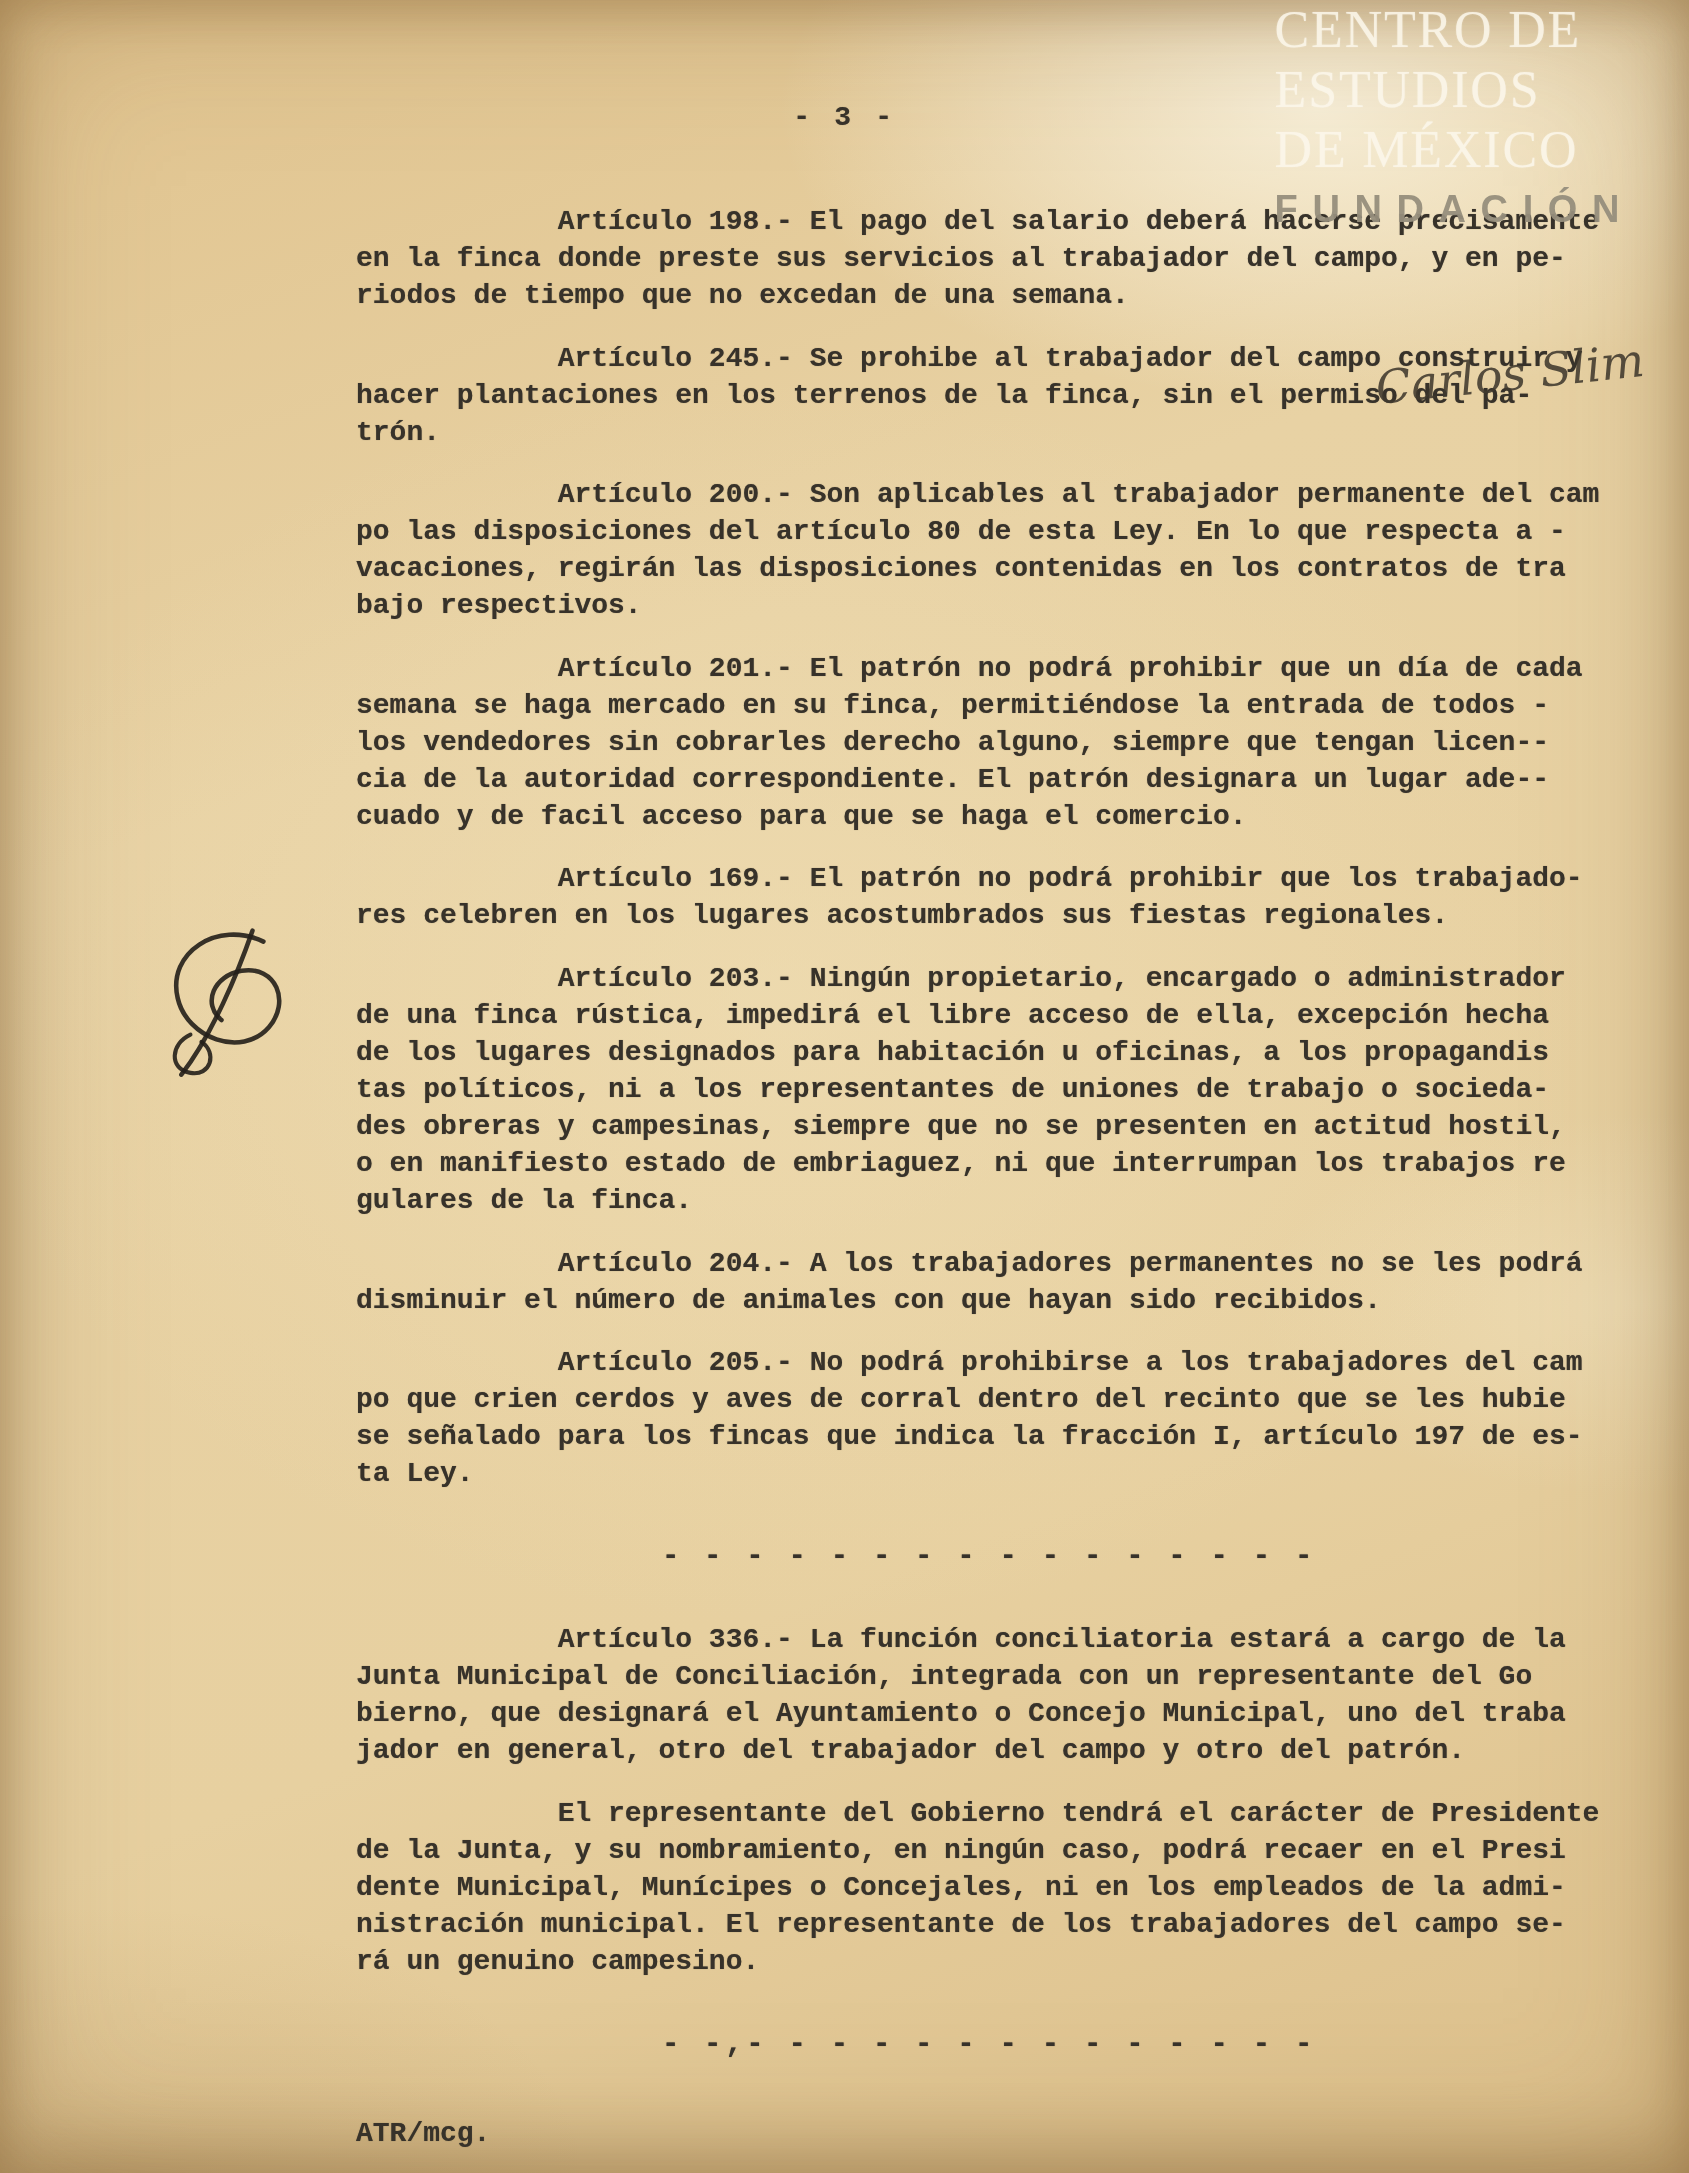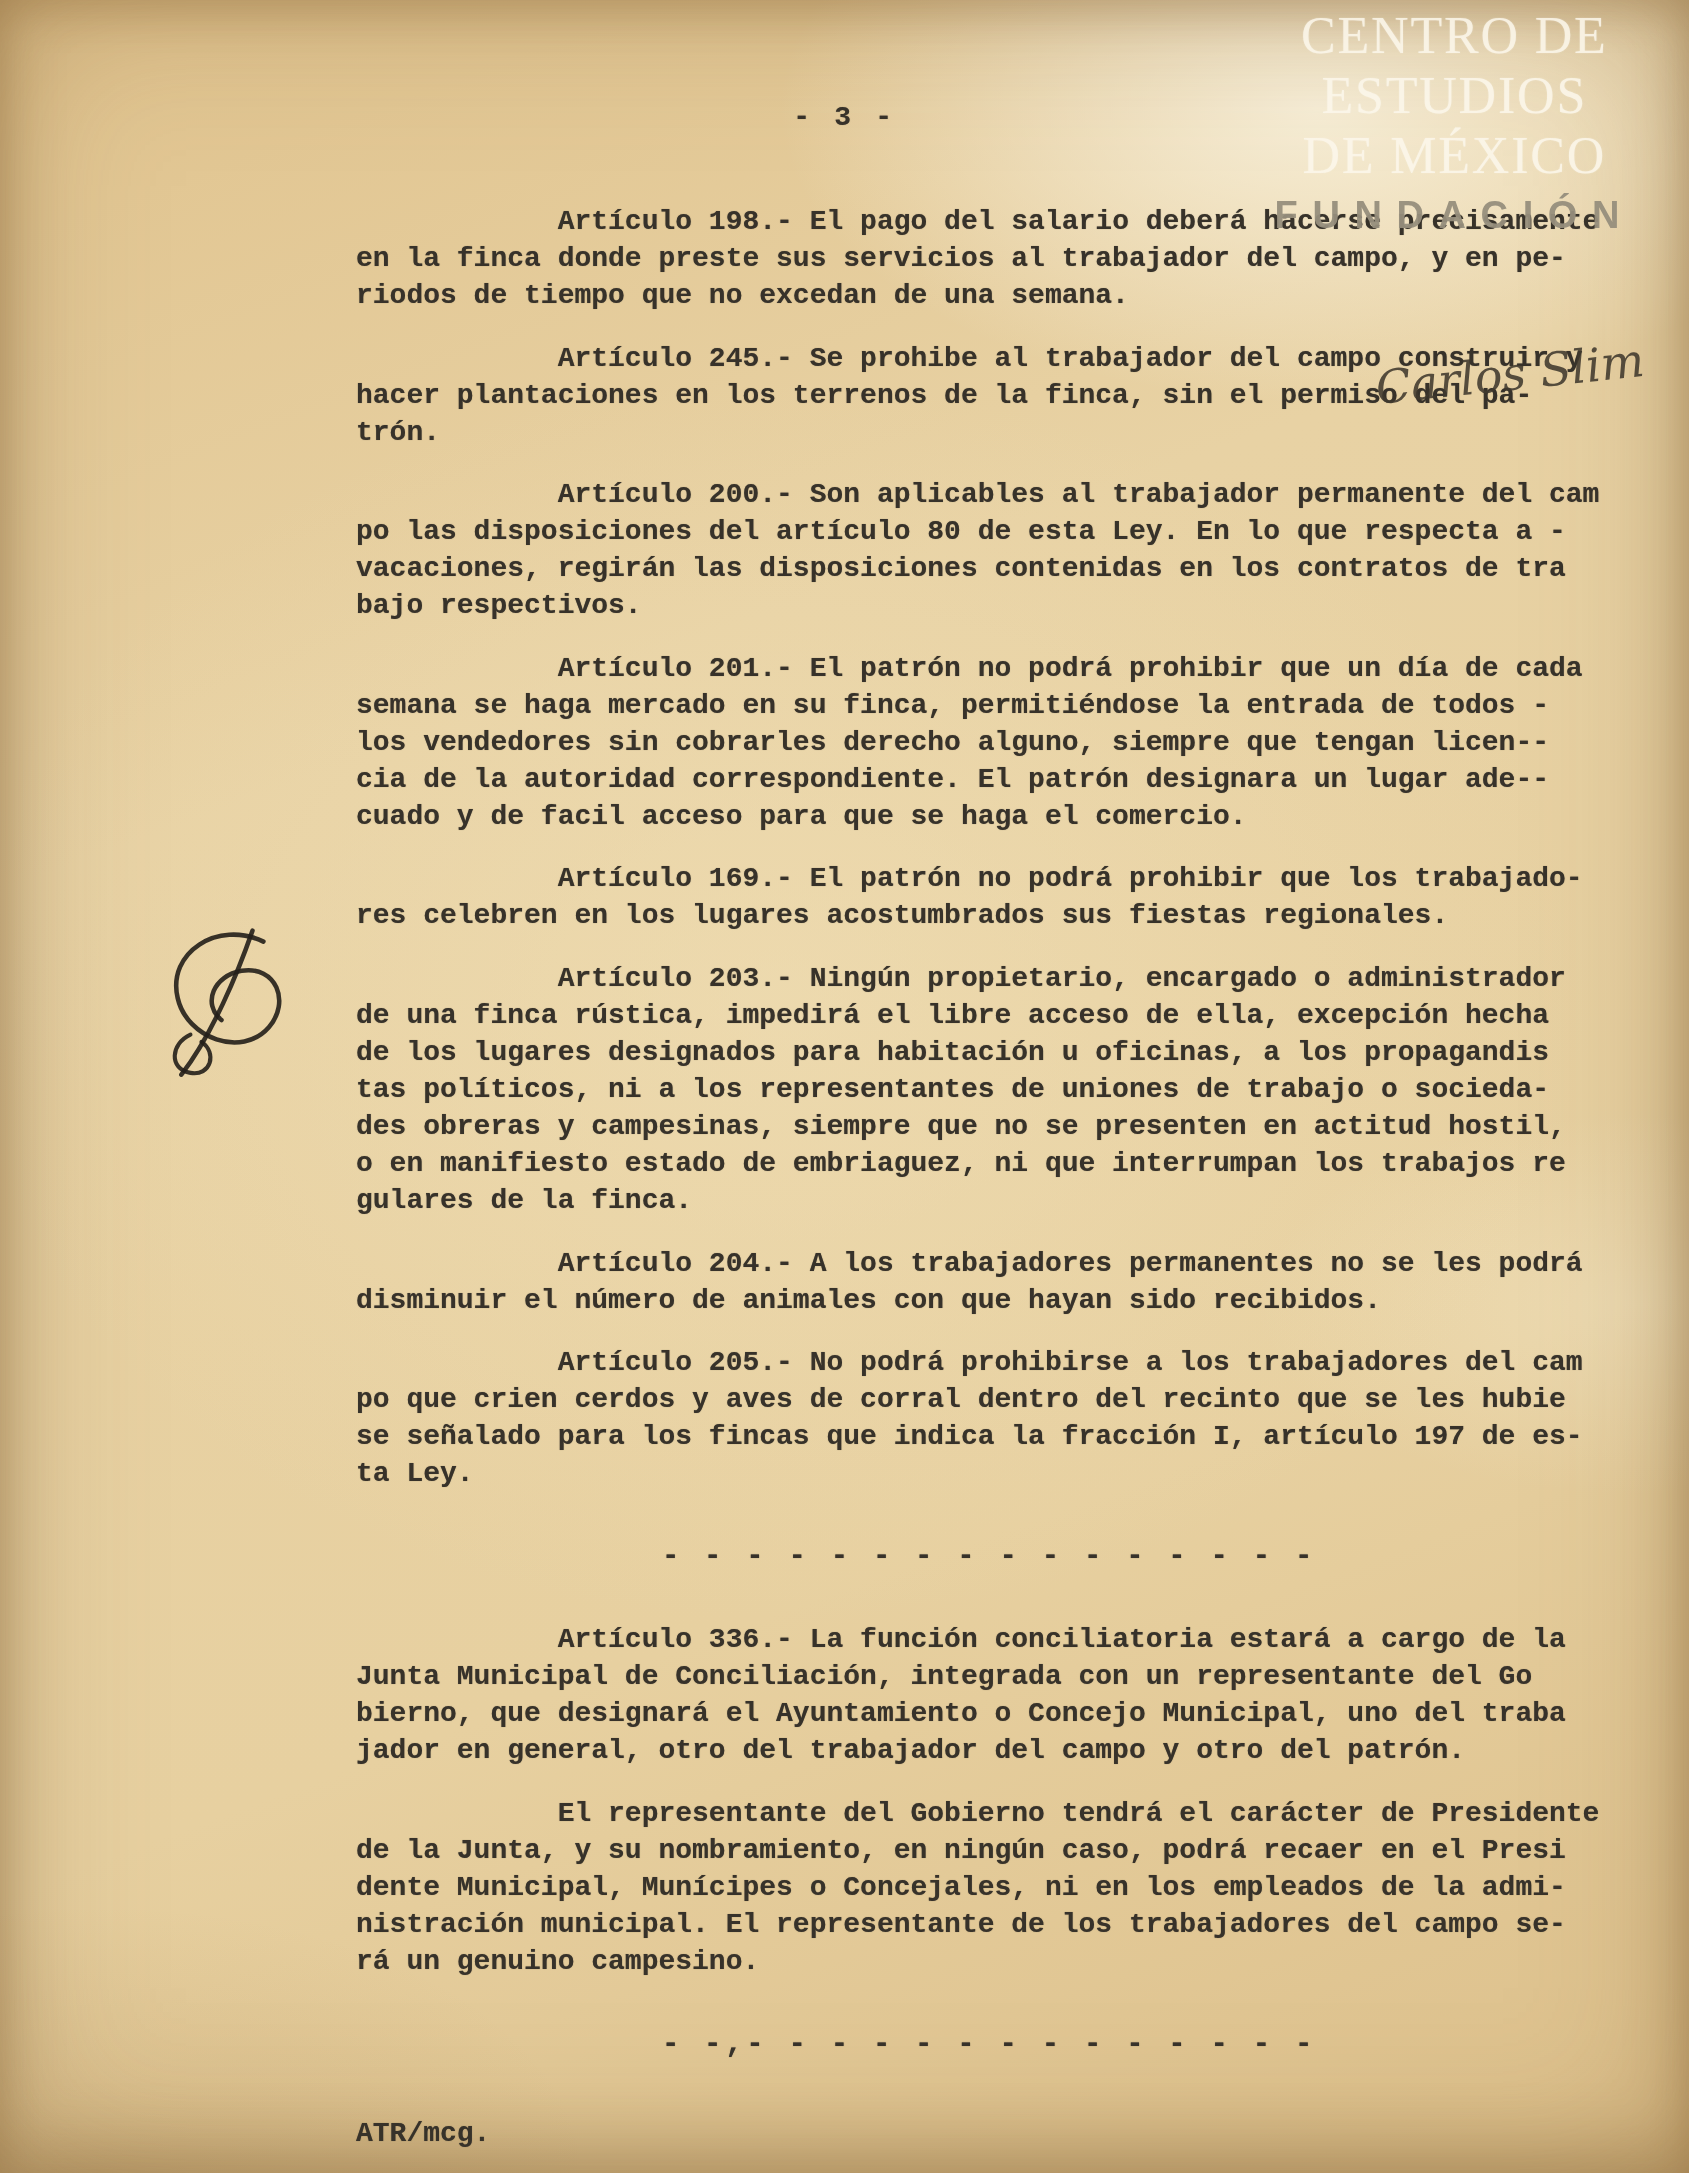--- a/index.html
+++ b/index.html
@@ -60,22 +60,22 @@
   .footer{
     position:absolute;
     left:356px; top:2118px;
     font-size:28px;
     font-weight:700;
     text-shadow:0 0 0.9px rgba(55,50,42,.55);
     z-index:2;
   }
   .watermark{
     position:absolute;
-    top:6px; right:55px;
-    text-align:center;
+    top:0; right:55px;
+    text-align:left;
     z-index:5;
     pointer-events:none;
   }
   .wm-line{
     font-family:"Liberation Serif", serif;
     font-size:52px;
     line-height:60px;
     letter-spacing:1.8px;
     color:rgba(251,246,234,.82);
     text-shadow:0 0 1.8px rgba(255,252,244,.35);

